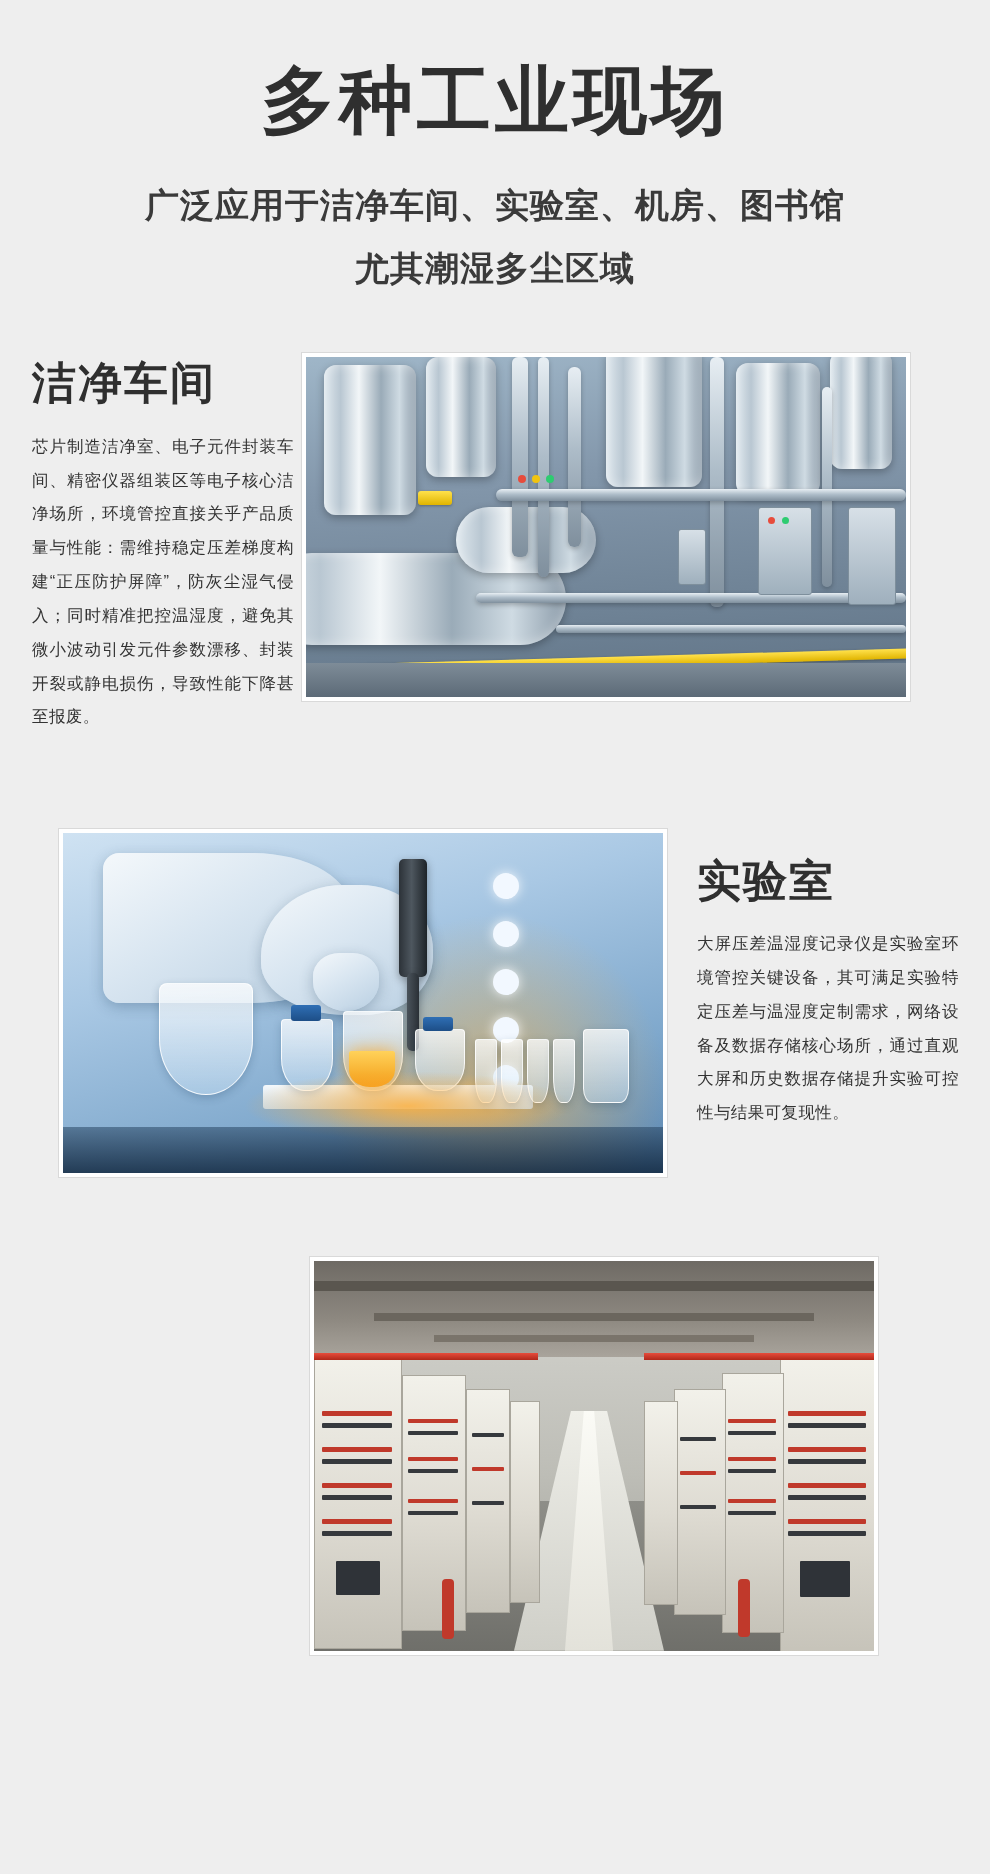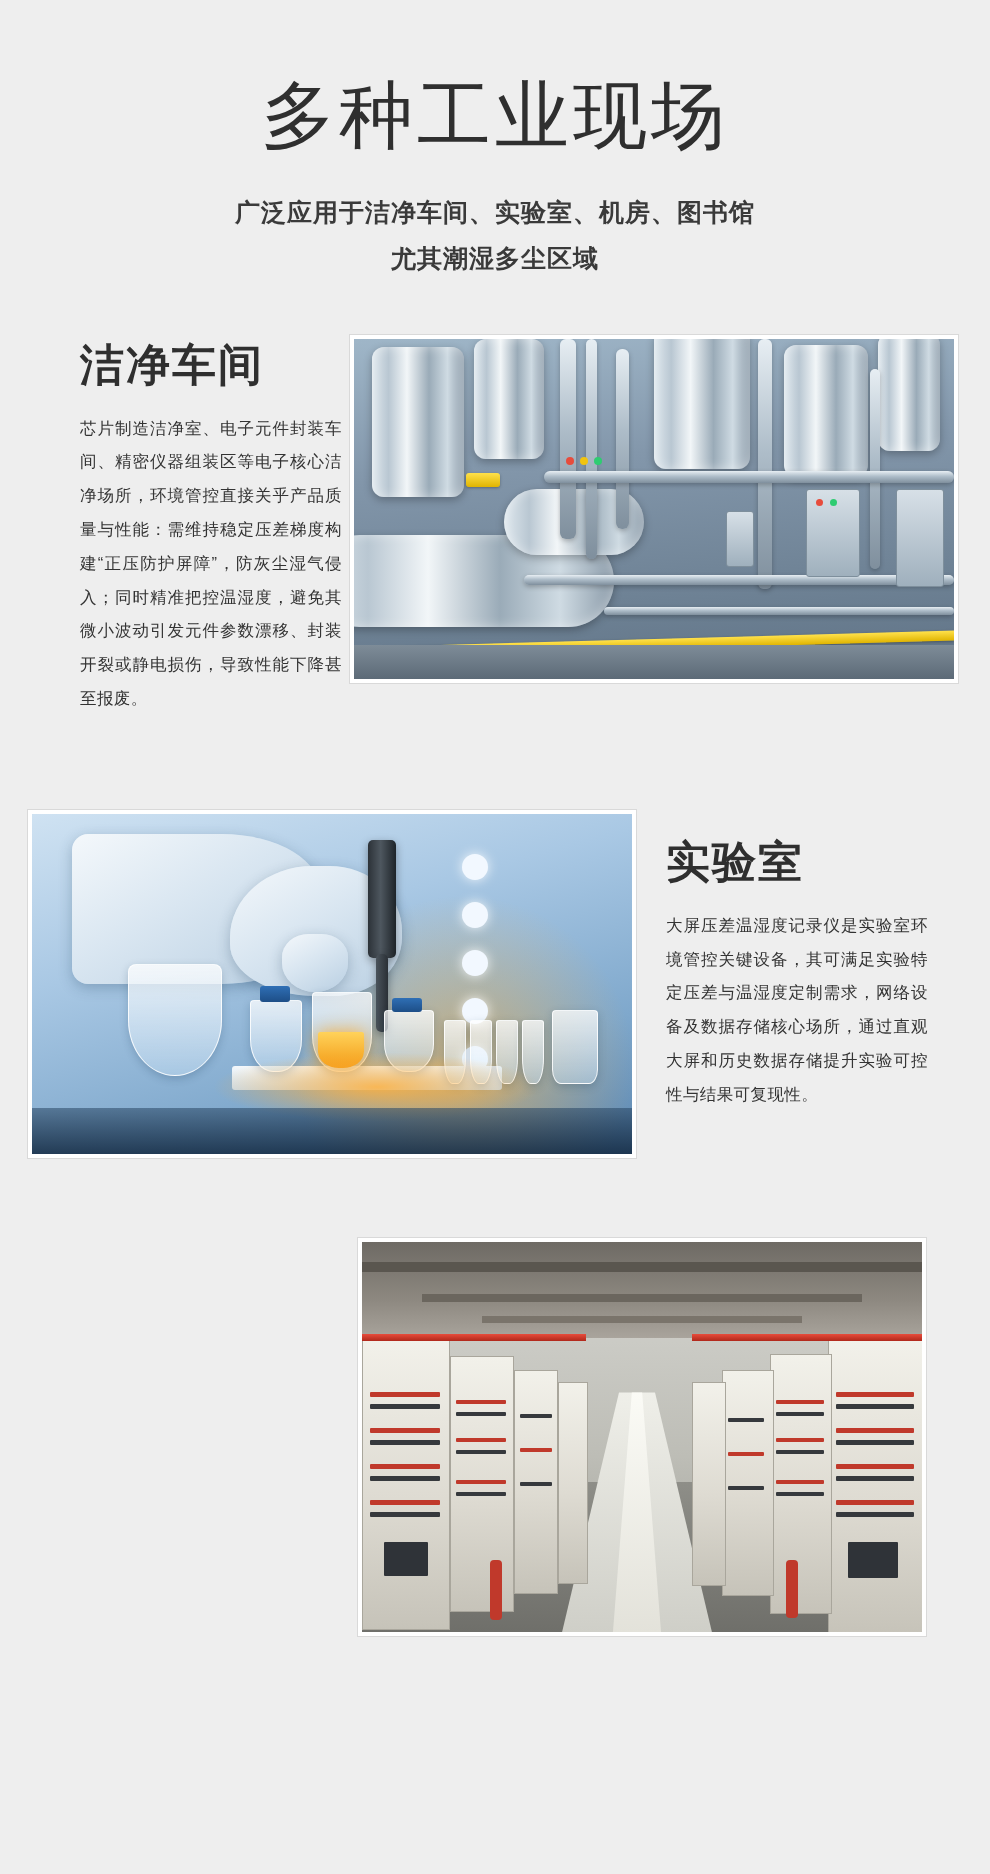--- a/index.html
+++ b/index.html
@@ -17,47 +17,46 @@
   }
 
   
   .header {
     width: 100%;
     padding-top: 62px;
     text-align: center;
   }
   .main-title {
     font-size: 74px;
-    font-weight: 400;
+    font-weight: 700;
     letter-spacing: 4px;
     color: #2f2f2f;
     line-height: 1.05;
-    margin: 15px;
+    margin: 0;
   }
   .sub-lines {
     margin-top: 34px;
   }
   .sub-line {
-    font-size: 25px;
+    font-size: 34px;
     font-weight: 700;
     color: #3a3a3a;
     letter-spacing: 1px;
     line-height: 1.85;
   }
 
   
   .section {
     position: relative;
     display: flex;
     align-items: flex-start;
     box-sizing: border-box;
   }
   .section-text {
     box-sizing: border-box;
-    margin-left: 48px;
   }
   .section-title {
     font-size: 44px;
     font-weight: 800;
     color: #2f2f2f;
     letter-spacing: 2px;
     margin: 0 0 22px 0;
     line-height: 1.1;
   }
   .section-body {
@@ -89,20 +88,21 @@
     width: 600px;
     height: 340px;
     margin-left: 8px;
     margin-top: 2px;
   }
 
   
   #sec-lab {
     margin-top: 78px;
     padding-left: 28px;
+    justify-content: center;
   }
   #sec-lab .photo {
     width: 600px;
     height: 340px;
   }
   #sec-lab .section-text {
     width: 262px;
     margin-left: 30px;
     padding-top: 28px;
   }

